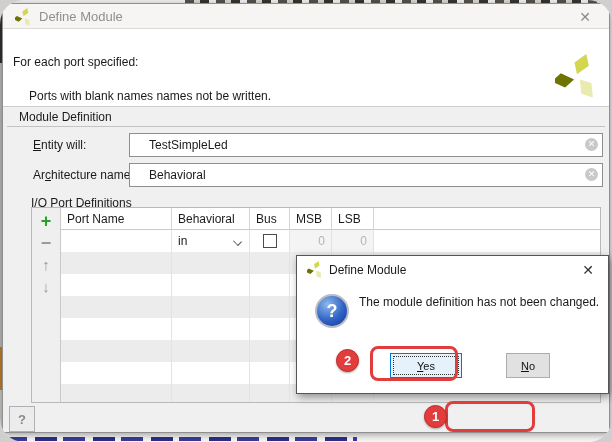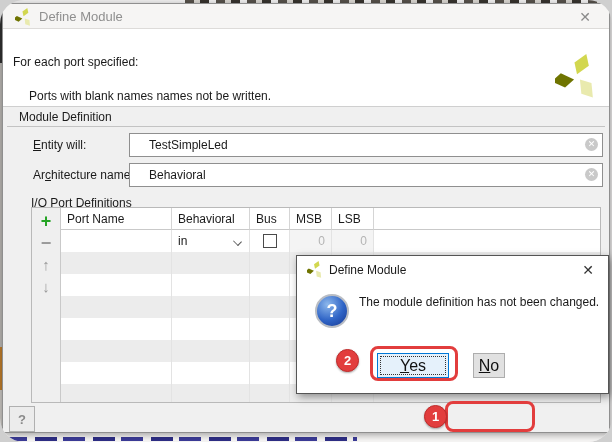--- a/index.html
+++ b/index.html
@@ -79,23 +79,23 @@
     border:1px solid #555; box-shadow:2px 3px 8px rgba(0,0,0,.4); z-index:10; }
   .msg-titlebar{ position:absolute; left:0; top:0; right:0; height:27px; background:#fff; }
   .msg-title{ position:absolute; left:32px; top:7px; color:#1a1a1a; font-size:12px; }
   .msg-close{ position:absolute; right:10px; top:4px; width:20px; height:20px; border:none; background:transparent;
     color:#333; font-size:14px; line-height:20px; text-align:center; cursor:pointer; }
   .q-icon{ position:absolute; left:18px; top:38px; width:34px; height:34px; border-radius:50%;
     background:radial-gradient(circle at 35% 28%, #8db8ec, #2f64c6 55%, #16368f);
     border:2px solid #b9bdc4; color:#fff; font-weight:bold; font-size:18px; line-height:30px; text-align:center; }
   .msg-line{ position:absolute; left:62px; white-space:nowrap;text-align:right; }
   .mbtn{ position:absolute; top:97px; height:25px; background:#e1e1e1; border:1px solid #adadad;
-    font-family:"Liberation Sans", sans-serif; font-size:16px; color:#111; cursor:pointer; }
+    font-family:"Liberation Sans", sans-serif; font-size:11px; color:#111; cursor:pointer;margin-left:13px; }
   .mbtn.yes{ left:80px; width:72px; background:#e5f1fb; border-color:#0078d7; outline:1px dotted #333; outline-offset:-4px; }
-  .mbtn.no{ left:176px; width:32px; }
+  .mbtn.no{ left:196px; width:44px; }
 
   
   .ann-rect{ position:absolute; border:3px solid #e23d3d; border-radius:8px; z-index:20; pointer-events:none; }
   .ann-rect.r1{ left:445px; top:401px; width:90px; height:31px; }
   .ann-rect.r2{ left:370px; top:346px; width:88px; height:35px; }
   .ann-circle{ position:absolute; width:23px; height:23px; border-radius:50%; background:#e23d3d;
     border:1px solid #c02b2b; color:#fff; font-weight:bold; font-size:13px; line-height:21px; text-align:center;
     z-index:21; box-shadow:0 1px 2px rgba(0,0,0,.3); }
   .ann-circle.c1{ left:424px; top:405px; }
   .ann-circle.c2{ left:336px; top:349px; }

